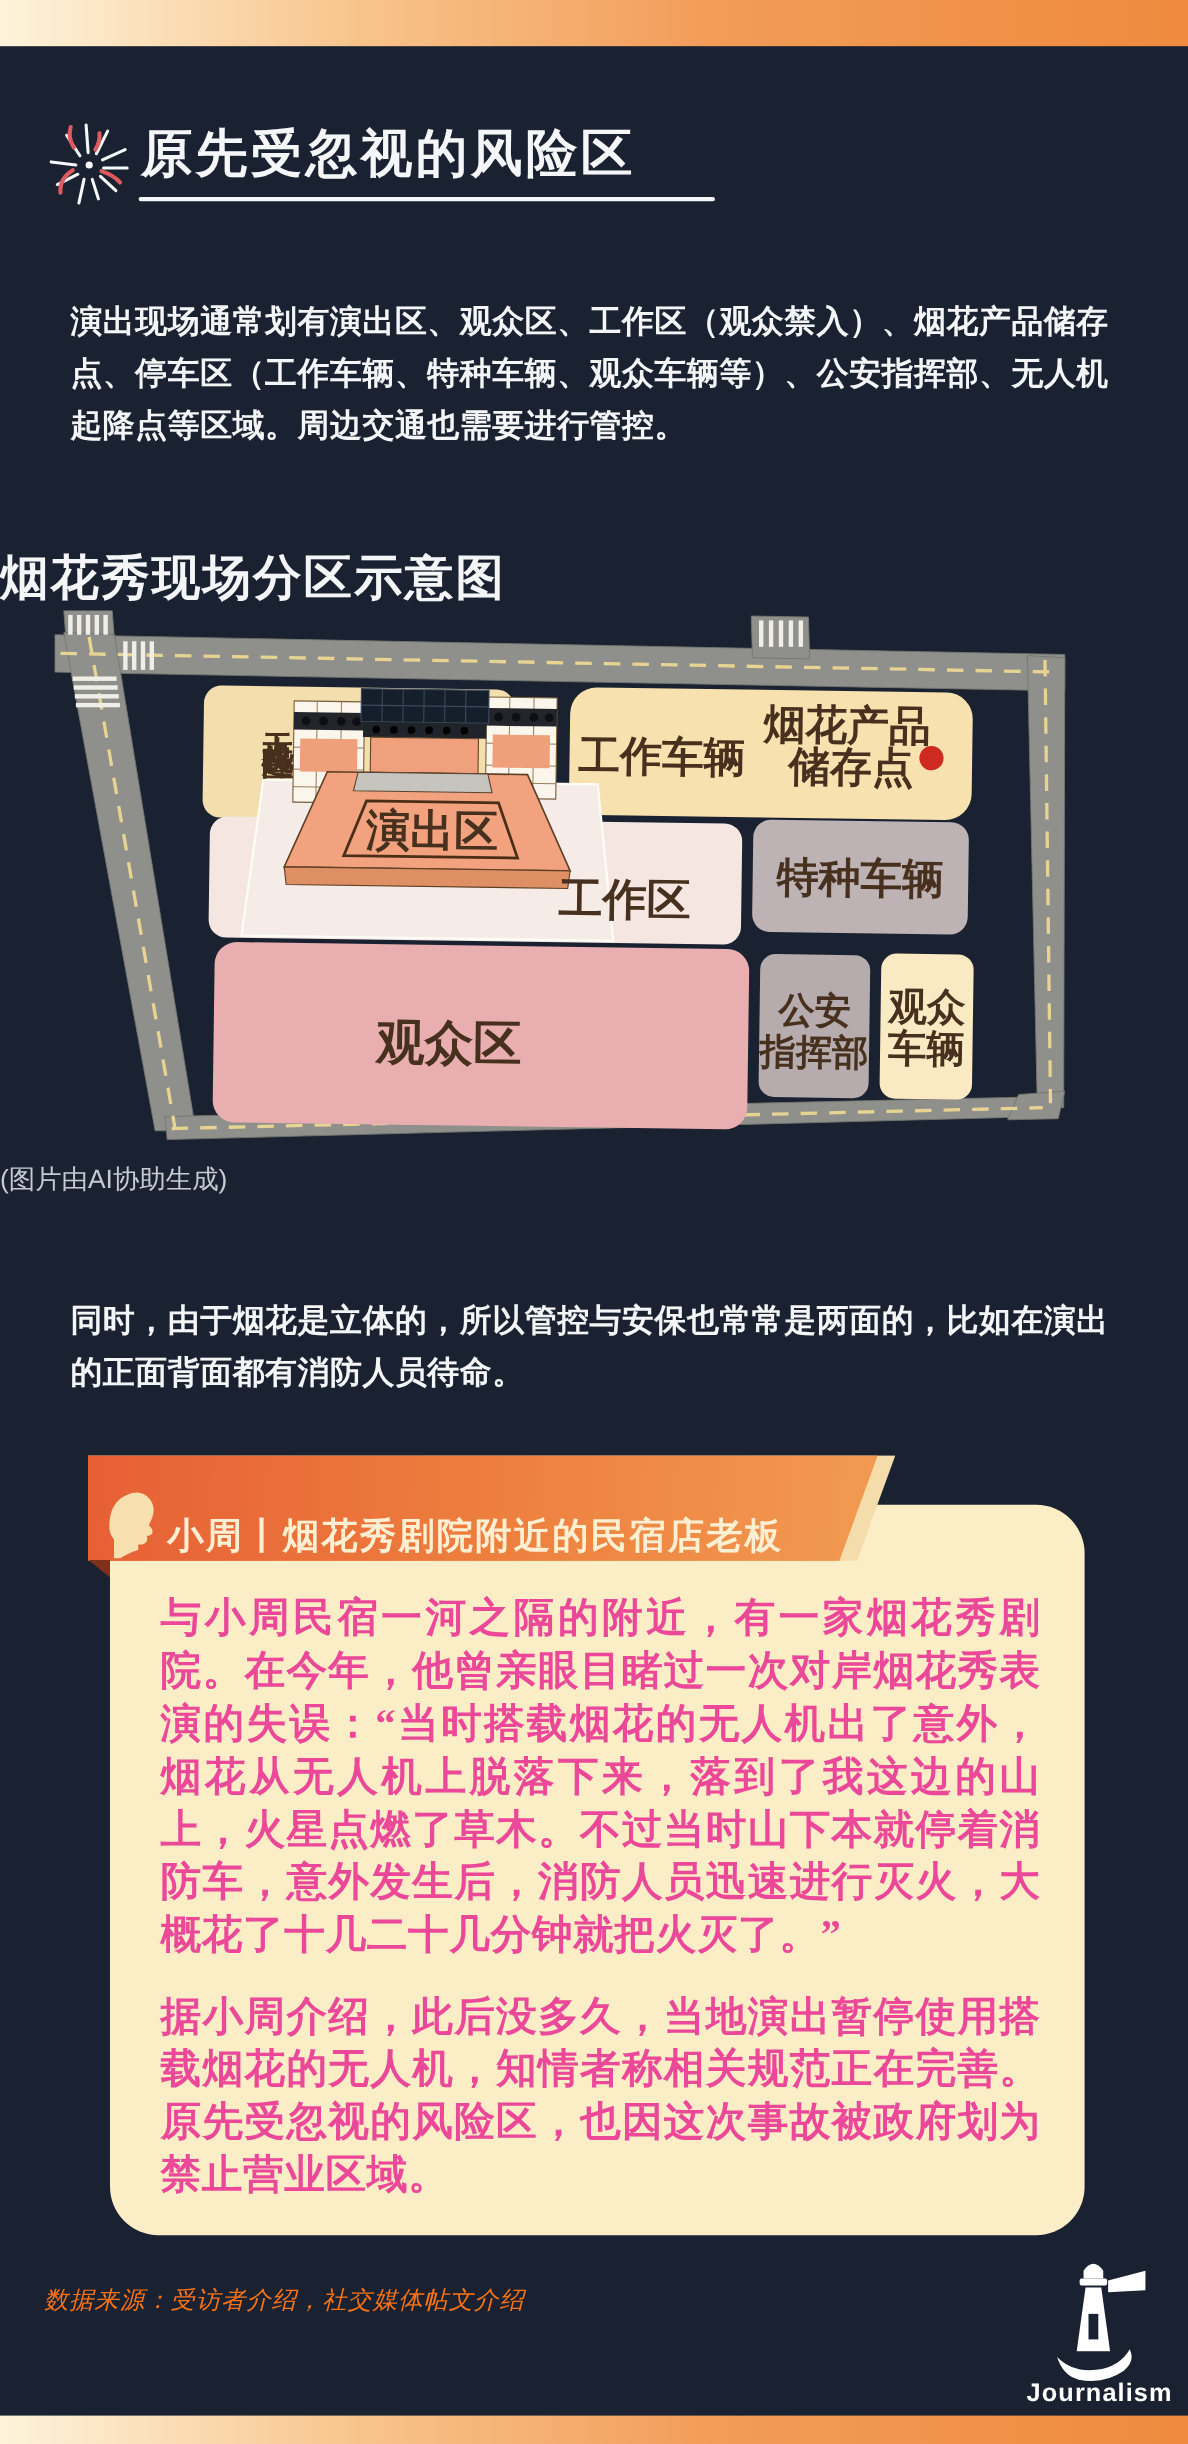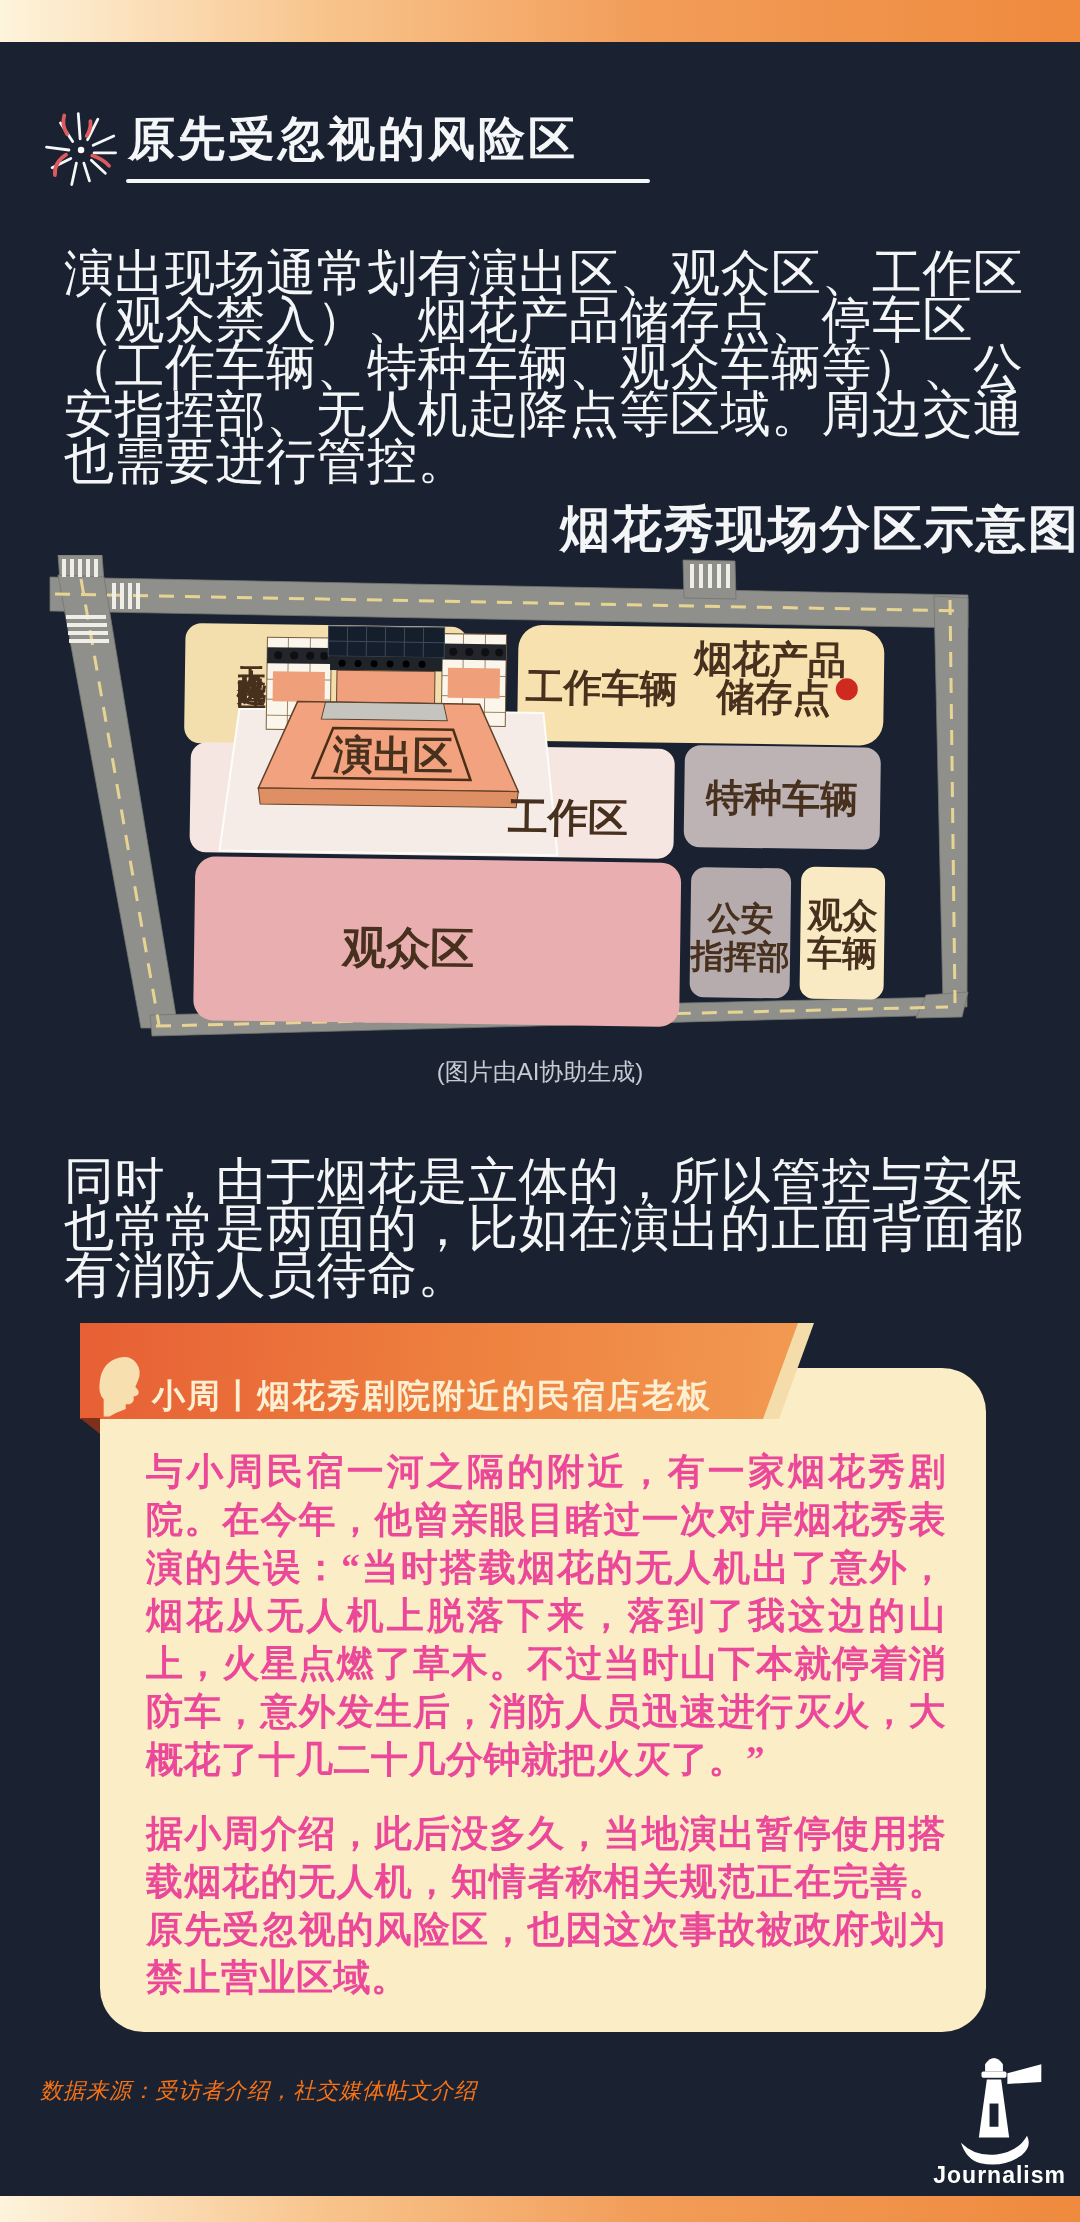--- a/index.html
+++ b/index.html
@@ -7,31 +7,31 @@
         font-family:"Liberation Sans",sans-serif;}
   .bar{position:absolute;left:0;width:1080px;height:42px;
        background:linear-gradient(90deg,#FDF4DC 0%,#F8C48C 30%,#F29C58 60%,#EF8A3E 100%);}
   .bar.top{top:0;}
   .bar.bottom{top:2196px;height:26px;}
   .fireworks{position:absolute;left:40px;top:104px;width:84px;height:92px;}
   .page-title{position:absolute;left:128px;top:108px;font-size:47px;font-weight:700;
               color:#F4F6F8;letter-spacing:3px;}
   .title-underline{position:absolute;left:126px;top:179px;width:524px;height:4px;
                    background:#F4F6F8;border-radius:2px;}
-  .para{position:absolute;color:#F3F5F7;font-size:50px;line-height:47px;
-        letter-spacing:0.5px;font-weight:400;}
+  .para{position:absolute;color:#F3F5F7;font-size:29px;line-height:47px;
+        letter-spacing:0.5px;font-weight:700;margin-top:20px;}
   .intro{left:64px;top:250px;width:960px;}
   .body-para{left:64px;top:1158px;width:960px;}
-  .diagram-title{position:absolute;left:0;top:496px;width:1080px;text-align:right;
-                 color:#F3F5F7;font-size:50px;font-weight:600;letter-spacing:2px;}
+  .diagram-title{position:absolute;left:0;top:496px;width:1080px;text-align:left;
+                 color:#F3F5F7;font-size:44px;font-weight:600;letter-spacing:2px;}
   .diagram{position:absolute;left:0;top:555px;width:1080px;height:500px;}
   .drone-label{position:absolute;left:198px;top:644px;height:104px;width:70px;
                writing-mode:vertical-rl;font-size:29px;line-height:33px;font-weight:700;
                color:#47301D;letter-spacing:3px;}
-  .diagram-caption{position:absolute;left:0;top:1056px;width:1080px;text-align:center;
+  .diagram-caption{position:absolute;left:0;top:1056px;width:1080px;text-align:left;
                    color:#C6CBD2;font-size:24px;}
   .quote-card{position:absolute;left:100px;top:1368px;width:886px;height:664px;
               background:#FBEDC6;border-radius:44px;}
   .card-body{position:absolute;left:146px;top:1448px;width:800px;color:#ec4899;
              font-family:"Liberation Serif",serif;font-size:37px;line-height:48px;
              font-weight:600;text-align:justify;letter-spacing:0.5px;}
   .card-body p{margin:0;}
   .card-body p + p{margin-top:26px;}
   .banner-under{position:absolute;left:80px;top:1323px;width:734px;height:96px;
                 background:#F4DDAA;

